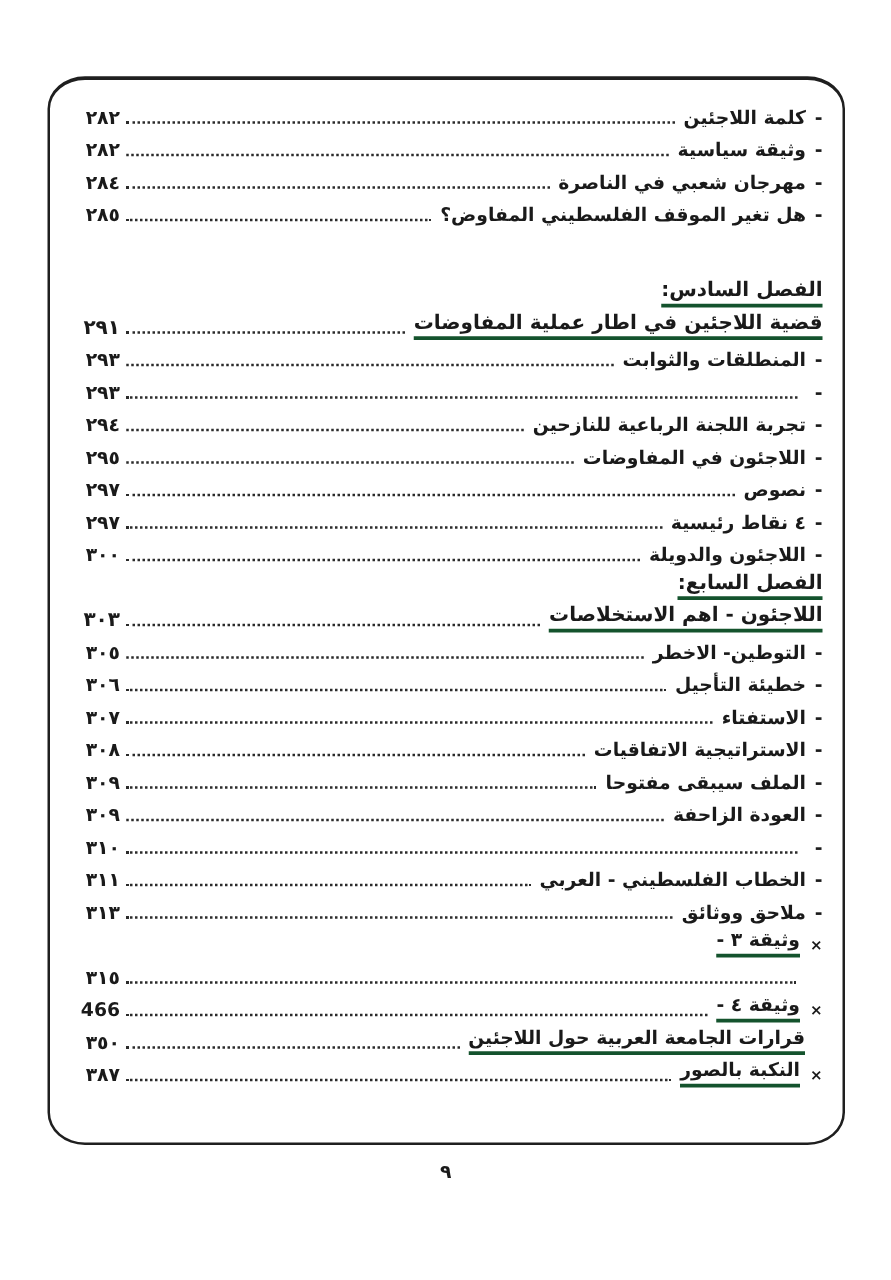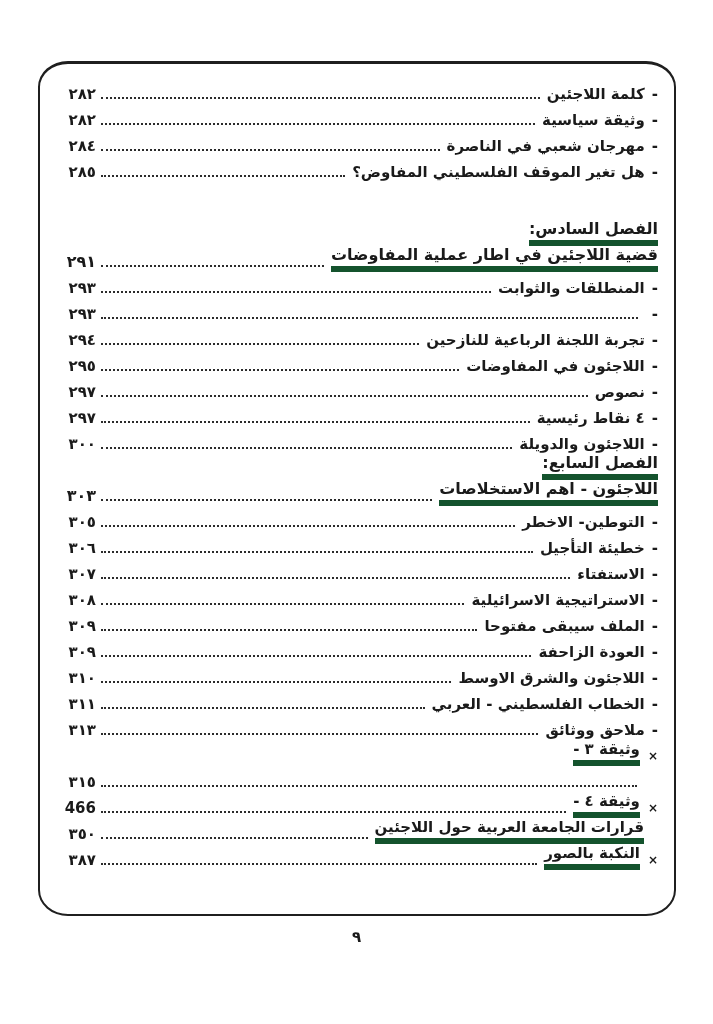--- a/index.html
+++ b/index.html
@@ -7,21 +7,21 @@
         font-family:"DejaVu Sans",sans-serif;color:#1a1a1a;overflow:hidden;}
   .frame{position:absolute;left:38px;top:61px;width:638px;height:855px;
          border:2px solid #1f1f1f;border-top-width:3px;border-radius:30px/26px;
          box-sizing:border-box;padding:14px 16px 6px 14px;direction:rtl;}
   .row{display:flex;align-items:flex-end;height:26px;font-weight:bold;font-size:15px;
        white-space:nowrap;line-height:1.25;}
   .big{font-size:16px;}
   .mk{margin-left:7px;flex:0 0 auto;}
   .mk.x{font-size:12px;margin-left:8px;padding-bottom:2px;}
   .tx{flex:0 0 auto;}
-  .u{border-bottom:6px solid #14532d;padding-bottom:1px;}
+  .u{border-bottom:3px solid #14532d;padding-bottom:1px;}
   .ld{flex:1 1 auto;min-width:8px;border-bottom:2px dotted #2b2b2b;margin:0 7px 5px 5px;}
   .pg{flex:0 0 auto;min-width:42px;text-align:right;}
   .g1{margin-top:38px;}
   .g2{}
   .ind{padding-right:14px;}
   .footer{position:absolute;top:928px;left:0;right:0;text-align:center;
           font-weight:bold;font-size:15px;}
 </style>
 </head>
 <body>
@@ -125,39 +125,38 @@
         <span class="pg">٣٠٦</span>
       </div>
     <div class="row">
         <span class="mk">-</span>
         <span class="tx">الاستفتاء</span>
         <span class="ld"></span>
         <span class="pg">٣٠٧</span>
       </div>
     <div class="row">
         <span class="mk">-</span>
-        <span class="tx">الاستراتيجية الاسرائيلية</span>
+        <span class="tx">الاستراتيجية الاتفاقيات</span>
         <span class="ld"></span>
         <span class="pg">٣٠٨</span>
       </div>
     <div class="row">
         <span class="mk">-</span>
         <span class="tx">الملف سيبقى مفتوحا</span>
         <span class="ld"></span>
         <span class="pg">٣٠٩</span>
       </div>
     <div class="row">
         <span class="mk">-</span>
         <span class="tx">العودة الزاحفة</span>
         <span class="ld"></span>
         <span class="pg">٣٠٩</span>
       </div>
     <div class="row">
         <span class="mk">-</span>
-        <span class="tx">اللاجئون والشرق الاوسط</span>
         <span class="ld"></span>
         <span class="pg">٣١٠</span>
       </div>
     <div class="row">
         <span class="mk">-</span>
         <span class="tx">الخطاب الفلسطيني - العربي</span>
         <span class="ld"></span>
         <span class="pg">٣١١</span>
       </div>
     <div class="row">

